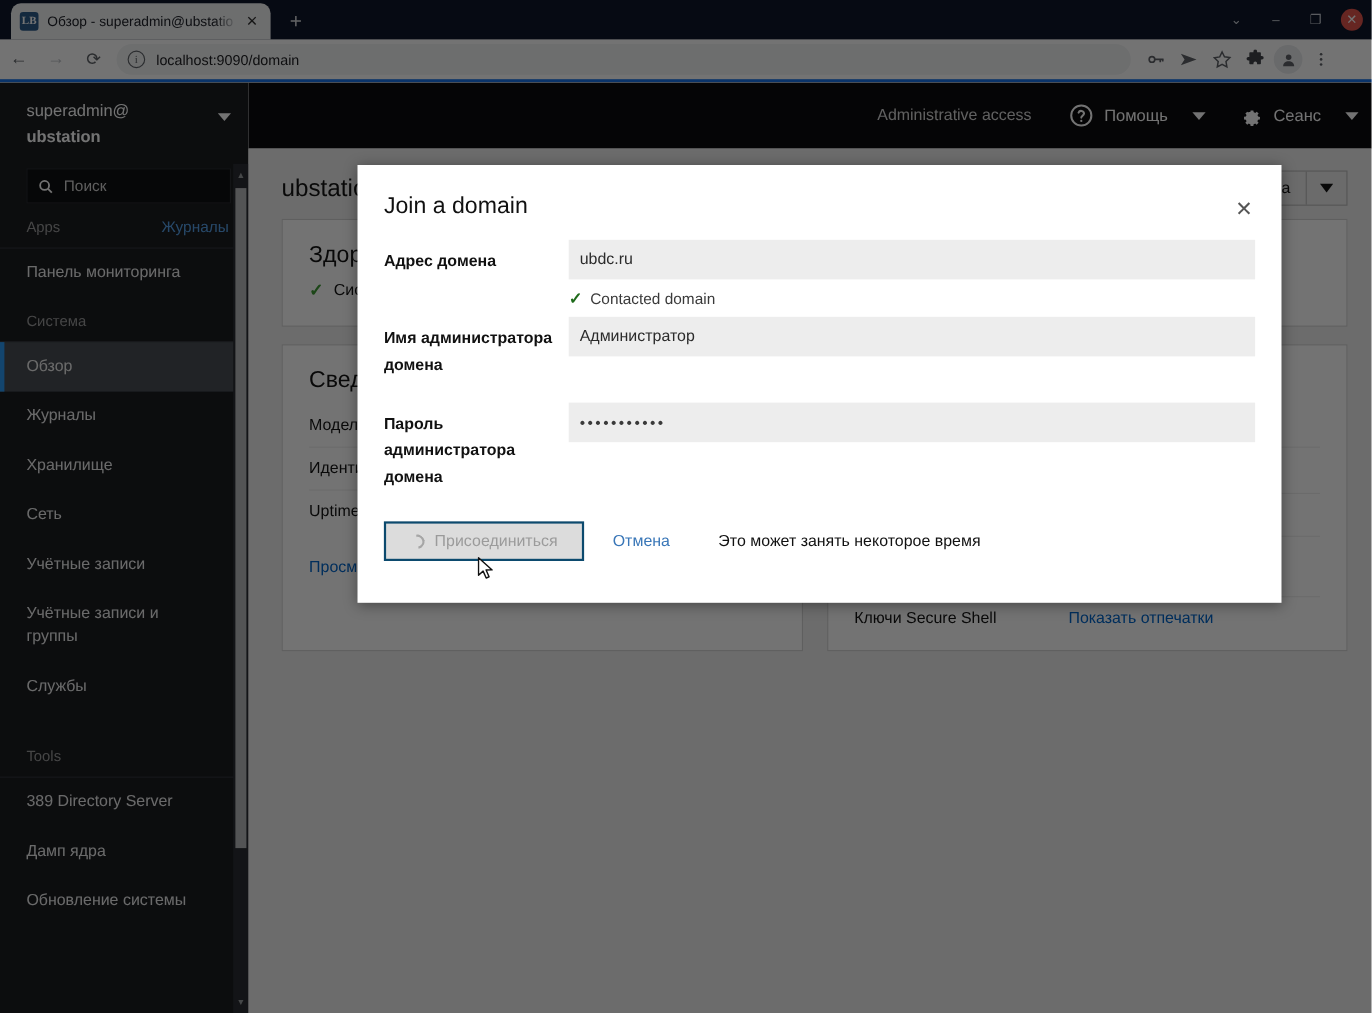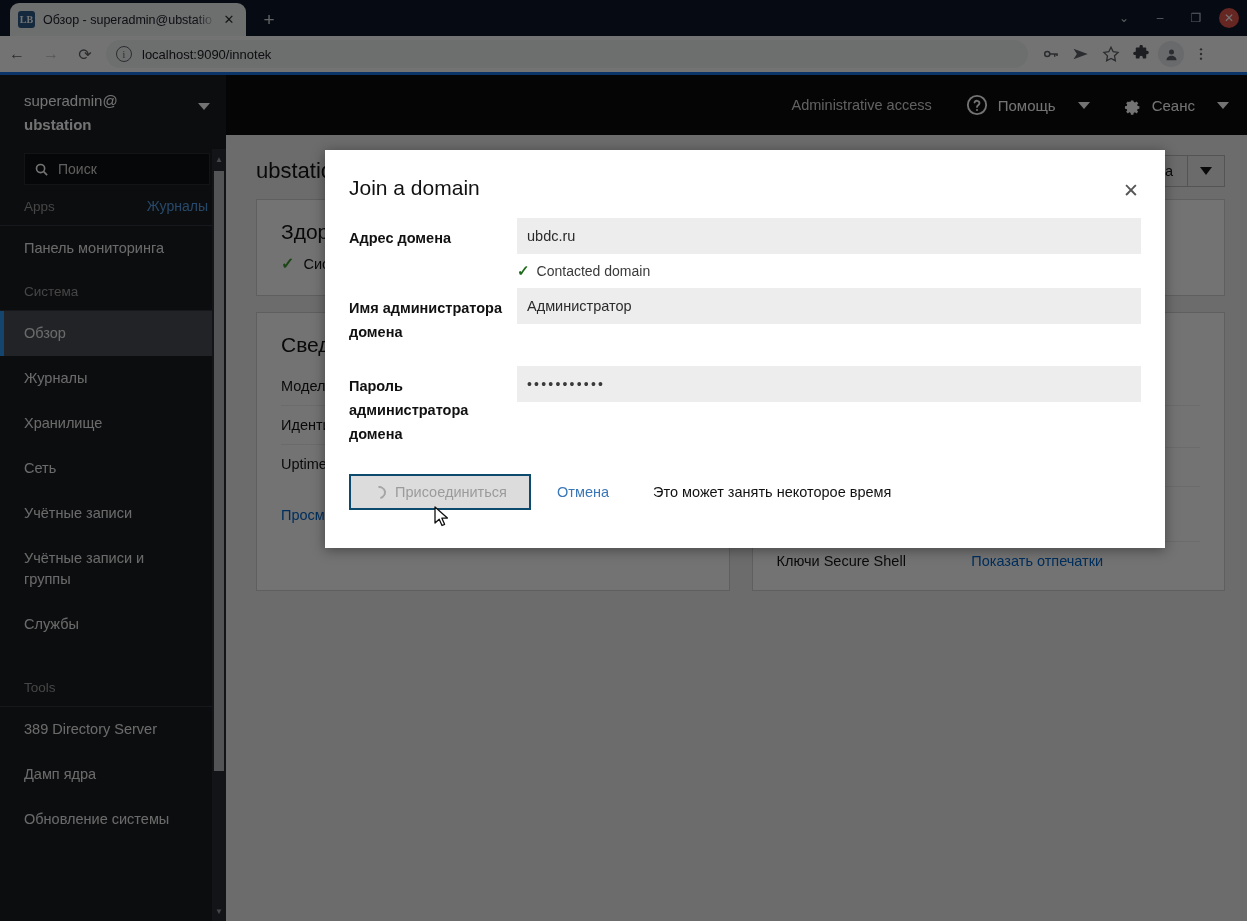--- a/index.html
+++ b/index.html
@@ -113,21 +113,21 @@
                         background: #b9bbbd; }
   .side-scroll .arr { position: absolute; left: 0; width: 14px; height: 20px;
                       display:flex; align-items:center; justify-content:center; color:#9a9da1; font-size: 8px; }
   .side-scroll .arr.up { top: 0; }
   .side-scroll .arr.dn { bottom: 0; }
 
   .content { position: absolute; left: 226px; top: 0; width: 1021px; height: 846px; background: #fff; }
   .topbar {
     position: absolute; left: 0; top: 0; width: 1021px; height: 60px;
     background: #0d0d0f; display: flex; align-items: center; justify-content: flex-end;
-    padding-right: 18px; gap: 0;
+    padding-right: 12px; gap: 0;
   }
   .adm-access { color: #d6d6d6; font-size: 14.5px; margin-right: 34px; }
   .tb-grp { display: flex; align-items: center; color: #fff; font-size: 15px; margin-right: 30px; }
   .tb-grp .lbl { margin-left: 10px; }
   .tb-grp .ca { width: 0; height: 0; border-left: 6px solid transparent; border-right: 6px solid transparent;
                 border-top: 7px solid #fff; margin-left: 22px; }
   .tb-grp.last { margin-right: 0; }
 
   .page { position: absolute; left: 0; top: 60px; width: 1021px; height: 786px; background: #f0f0f0; }
   .page-head { display: flex; align-items: center; justify-content: space-between; padding: 20px 22px 12px 30px; }
@@ -215,21 +215,21 @@
       <div class="wc-close">✕</div>
     </div>
   </div>
 
   <div class="chrome-toolbar">
     <div class="nav-btn">←</div>
     <div class="nav-btn dim">→</div>
     <div class="nav-btn">⟳</div>
     <div class="omnibox">
       <div class="omni-ico">i</div>
-      <div class="omni-url">localhost:9090/innotek</div>
+      <div class="omni-url">localhost:9090/domain</div>
     </div>
     <div class="tool-ico">
       <svg width="18" height="18" viewBox="0 0 24 24" fill="none" stroke="#5f6368" stroke-width="2">
         <circle cx="7" cy="12" r="3.4"></circle>
           <path d="M10.4 12H21"></path>
           <path d="M17 12v3.5"></path>
           <path d="M20 12v2.6"></path>
       </svg>
     </div>
     <div class="tool-ico">

